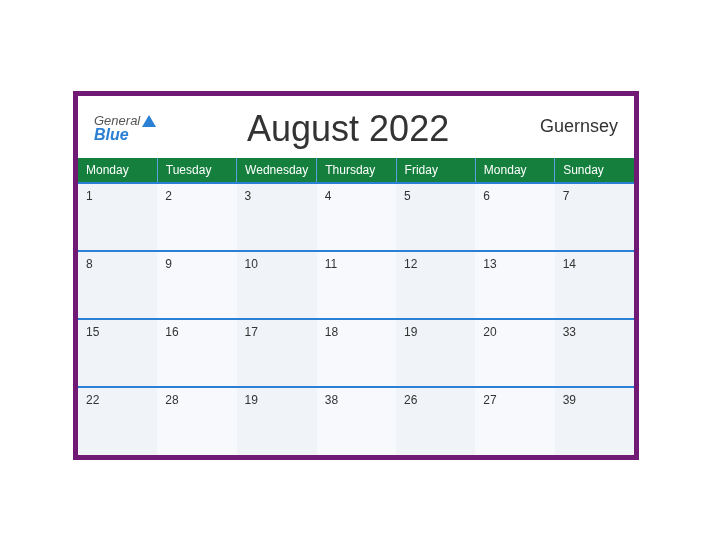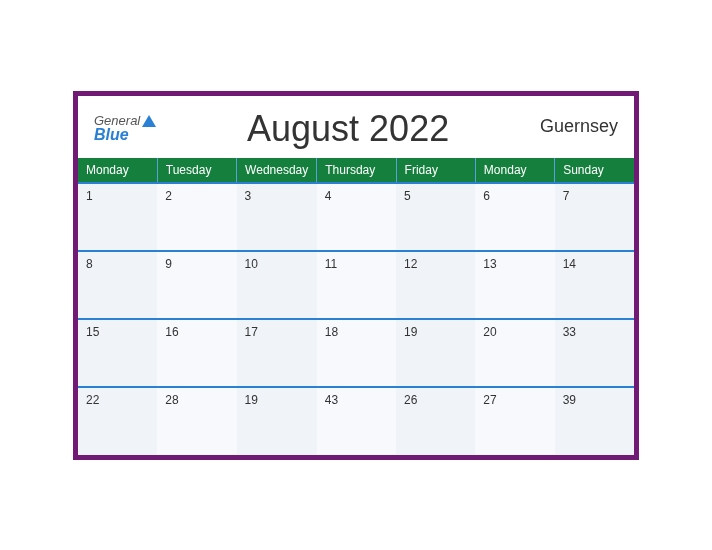--- a/index.html
+++ b/index.html
@@ -162,20 +162,20 @@
           <td><span class="day-num">17</span></td>
           <td><span class="day-num">18</span></td>
           <td><span class="day-num">19</span></td>
           <td><span class="day-num">20</span></td>
           <td><span class="day-num">33</span></td>
         </tr>
         <tr>
           <td><span class="day-num">22</span></td>
           <td><span class="day-num">28</span></td>
           <td><span class="day-num">19</span></td>
-          <td><span class="day-num">43</span></td>
+          <td><span class="day-num">38</span></td>
           <td><span class="day-num">26</span></td>
           <td><span class="day-num">27</span></td>
           <td><span class="day-num">39</span></td>
         </tr>
       </tbody>
   </table>
 </div>
 
 </body></html>

